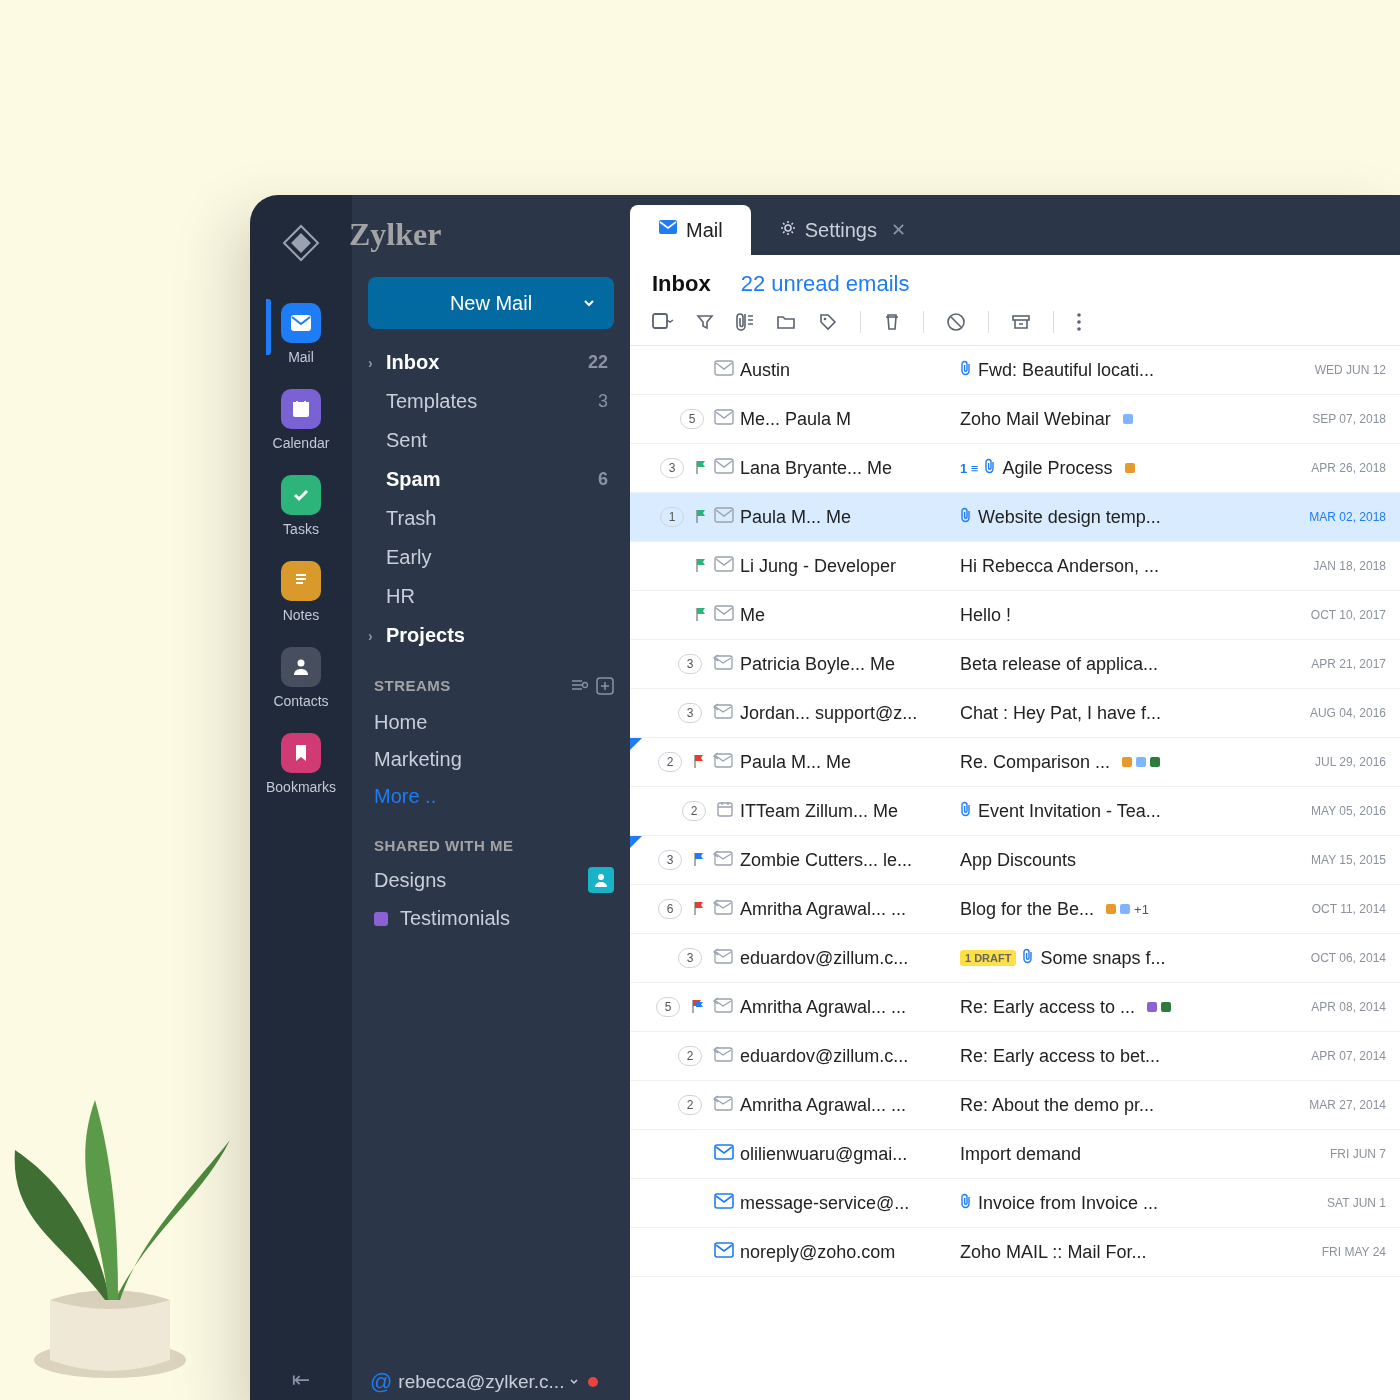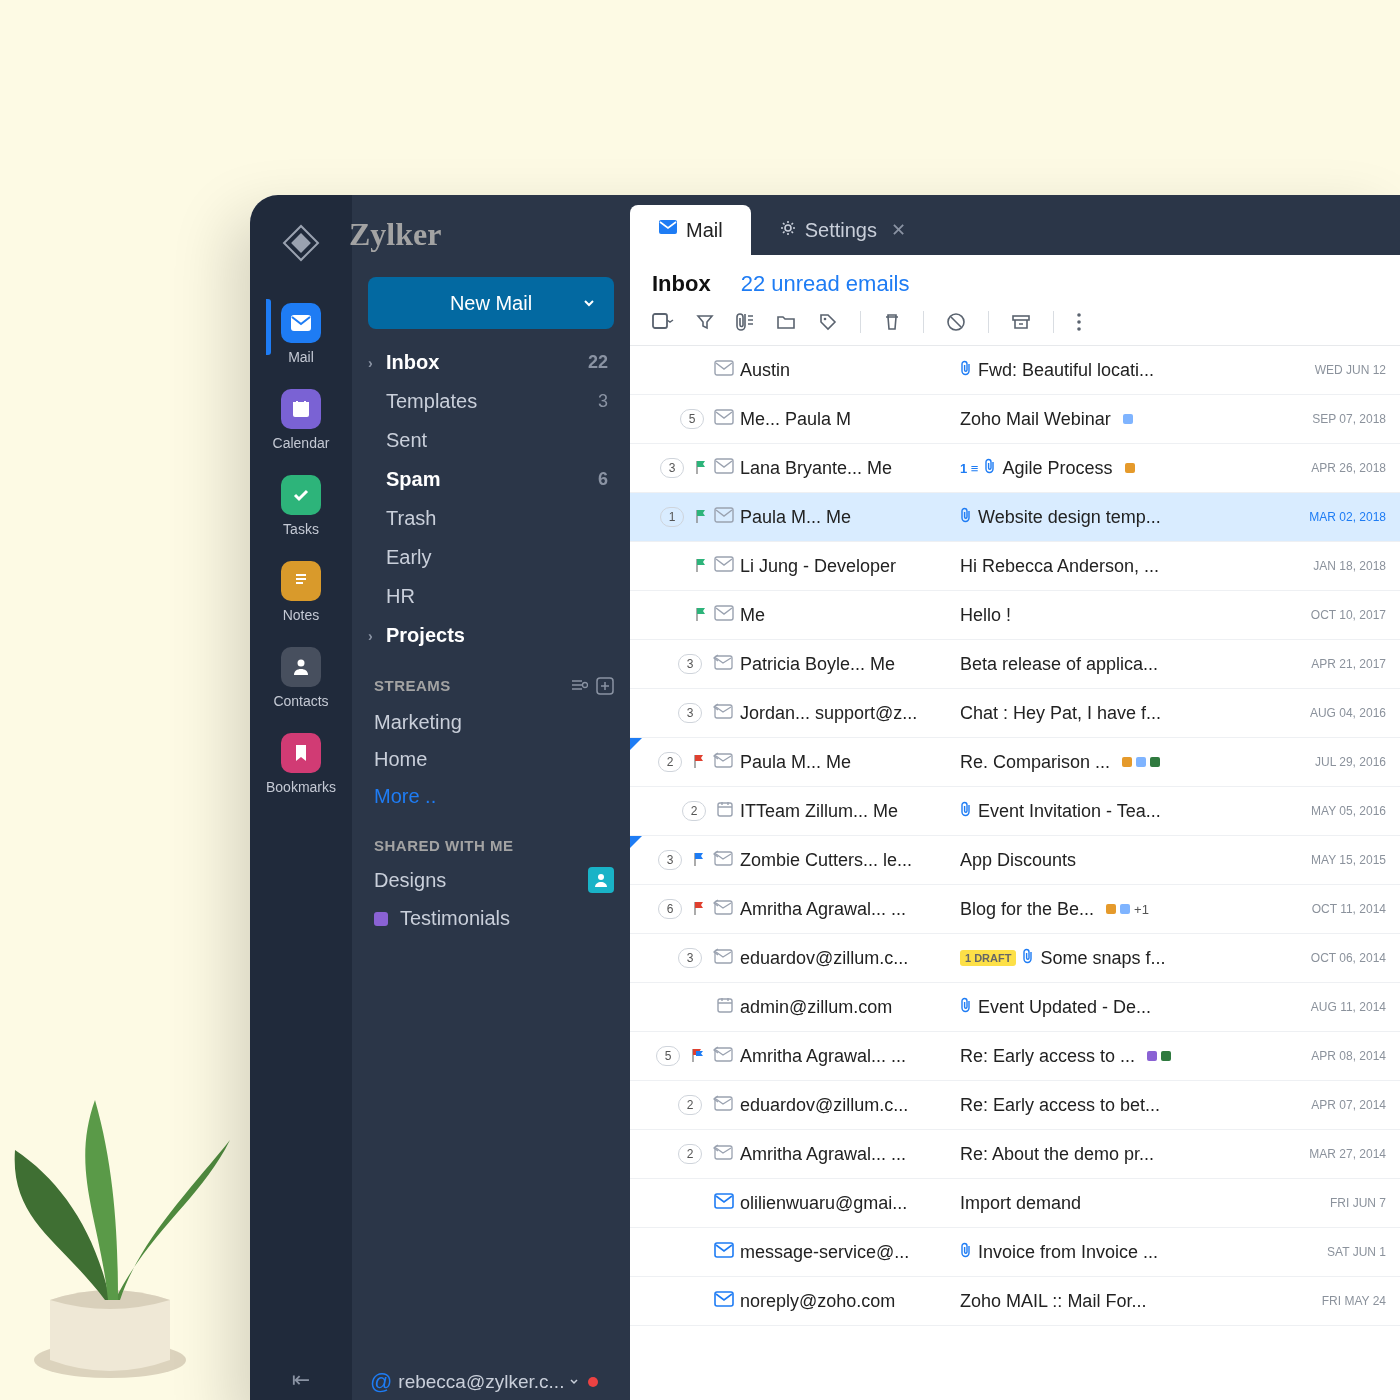--- a/index.html
+++ b/index.html
@@ -299,22 +299,22 @@
         </span>
         <span>
           <svg width="18" height="18" viewBox="0 0 18 18">
               <rect x="1" y="1" width="16" height="16" rx="3" fill="none" stroke="#8a93a3" stroke-width="1.5"></rect>
               <path d="M9 5v8M5 9h8" stroke="#8a93a3" stroke-width="1.5"></path>
             </svg>
         </span>
       </span>
     </div>
     <div id="streams">
+        <div class="sec-item">Home</div>
         <div class="sec-item">Marketing</div>
-        <div class="sec-item">Home</div>
         <div class="sec-item link">More ..</div>
       </div>
 
     <div class="section-head">
       <span>SHARED WITH ME</span>
     </div>
     <div id="shared">
         <div class="sec-item">
           <span>Designs</span>
           <span class="avatar">
@@ -713,40 +713,20 @@
                   <path d="M9 4v7a3.5 3.5 0 01-7 0V4a2.5 2.5 0 015 0v6a1.2 1.2 0 01-2.4 0V5" fill="none" stroke="#1e7cf4" stroke-width="1.4"></path>
                 </svg></span>
       <span>Some snaps f...</span>
 
     </span>
     <span class="date ">OCT 06, 2014</span>
           </div>
           <div class="row">
 
     <span class="icons">
-
-      <span class="env "><svg width="18" height="18" viewBox="0 0 18 18">
-                  <rect x="2" y="3" width="14" height="13" rx="2" fill="none" stroke="#9aa2b0" stroke-width="1.4"></rect>
-                  <path d="M2 7h14M6 2v3M12 2v3" stroke="#9aa2b0" stroke-width="1.4"></path>
-                </svg></span>
-    </span>
-    <span class="from">admin@zillum.com</span>
-    <span class="subj">
-
-      <span class="clip"><svg width="12" height="16" viewBox="0 0 12 16">
-                  <path d="M9 4v7a3.5 3.5 0 01-7 0V4a2.5 2.5 0 015 0v6a1.2 1.2 0 01-2.4 0V5" fill="none" stroke="#1e7cf4" stroke-width="1.4"></path>
-                </svg></span>
-      <span>Event Updated - De...</span>
-
-    </span>
-    <span class="date ">AUG 11, 2014</span>
-          </div>
-          <div class="row">
-
-    <span class="icons">
       <span class="cpill">5</span>
       <span class="flag"><svg width="16" height="16" viewBox="0 0 16 16">
                   <path d="M3 2v13" stroke="#888" stroke-width="1.4"></path>
                   <path d="M3 2h8l-2 3 2 3H3" fill="#e0402f"></path>
                   <path d="M6 4h7l-2 2.5 2 2.5H6" fill="#1e7cf4"></path>
                 </svg></span>
       <span class="env "><svg width="22" height="18" viewBox="0 0 22 18">
                   <rect x="3" y="3" width="17" height="13" rx="2" fill="none" stroke="#9aa2b0" stroke-width="1.3"></rect>
                   <path d="M4 5l7 5 8-5" stroke="#9aa2b0" stroke-width="1.3" fill="none"></path>
                   <path d="M6 2L2 5l4 3" fill="none" stroke="#9aa2b0" stroke-width="1.3"></path>

